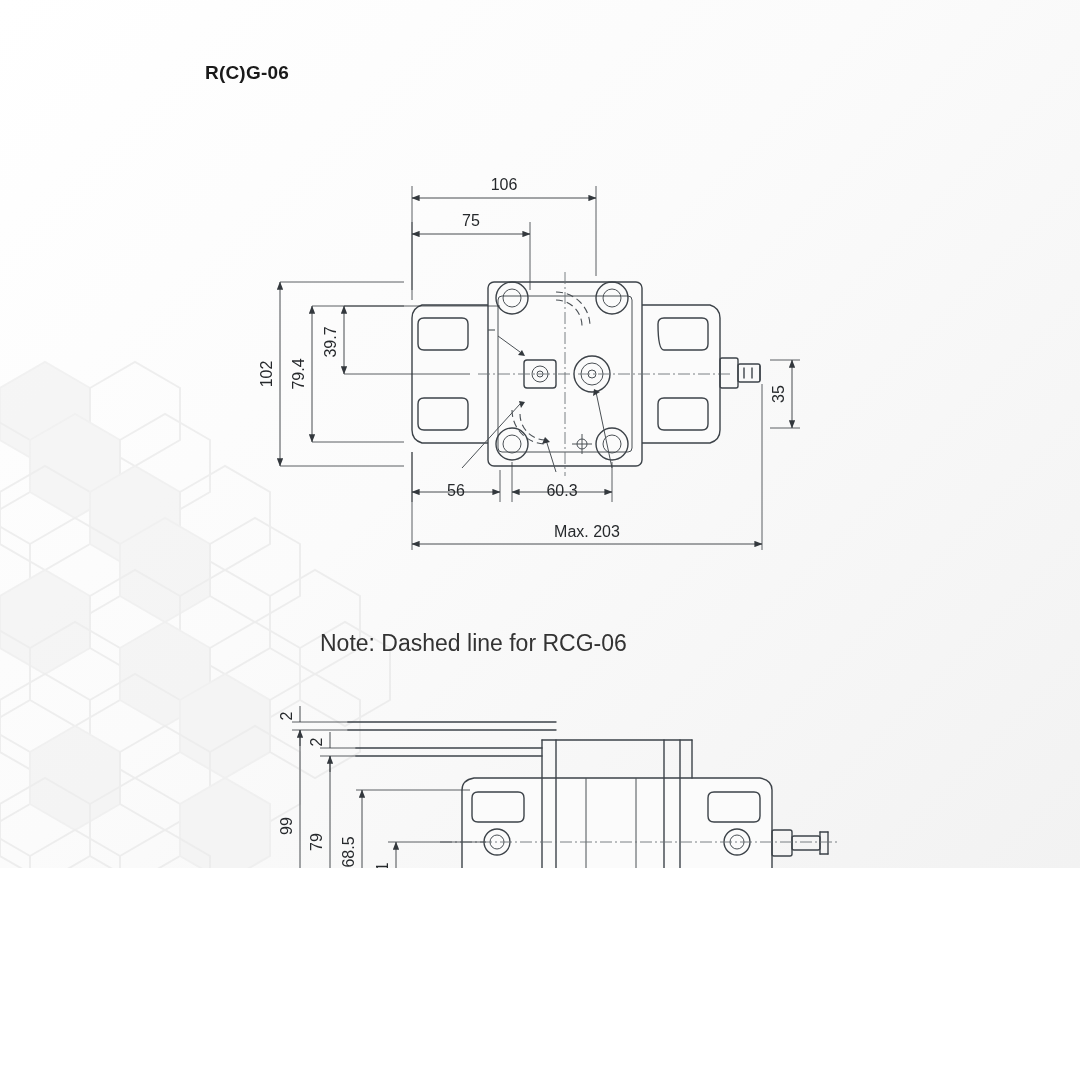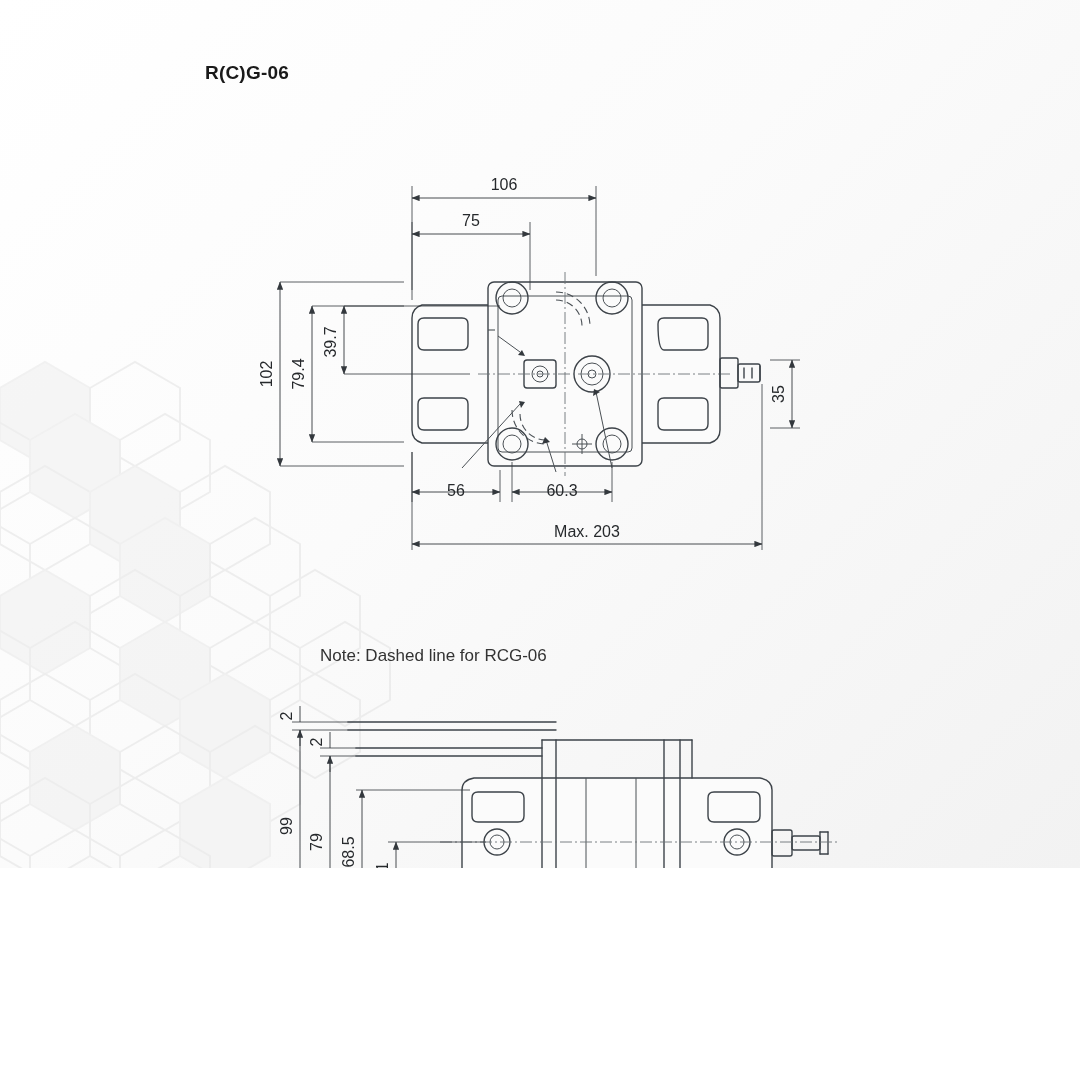--- a/index.html
+++ b/index.html
@@ -41,22 +41,22 @@
     left: 205px;
     top: 62px;
     font-size: 19px;
     font-weight: bold;
     color: #1a1a1a;
     letter-spacing: 0.2px;
   }
   .note {
     position: absolute;
     left: 320px;
-    top: 646px;
-    font-size: 17px;
+    top: 630px;
+    font-size: 23px;
     color: #333333;
   }
 
   svg.drawing {
     position: absolute;
     left: 0;
     top: 0;
     width: 1080px;
     height: 1080px;
   }

